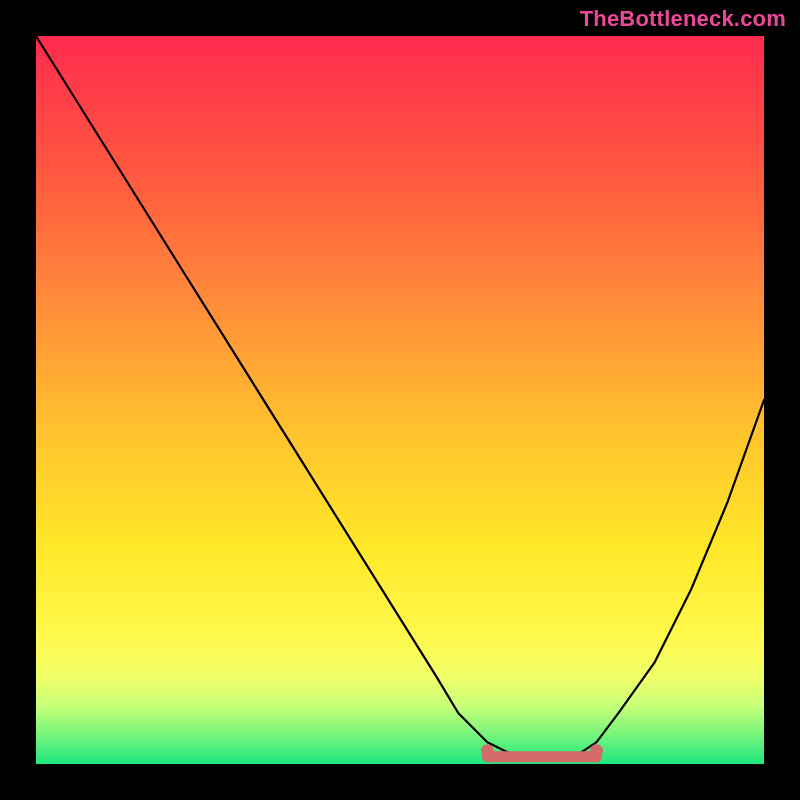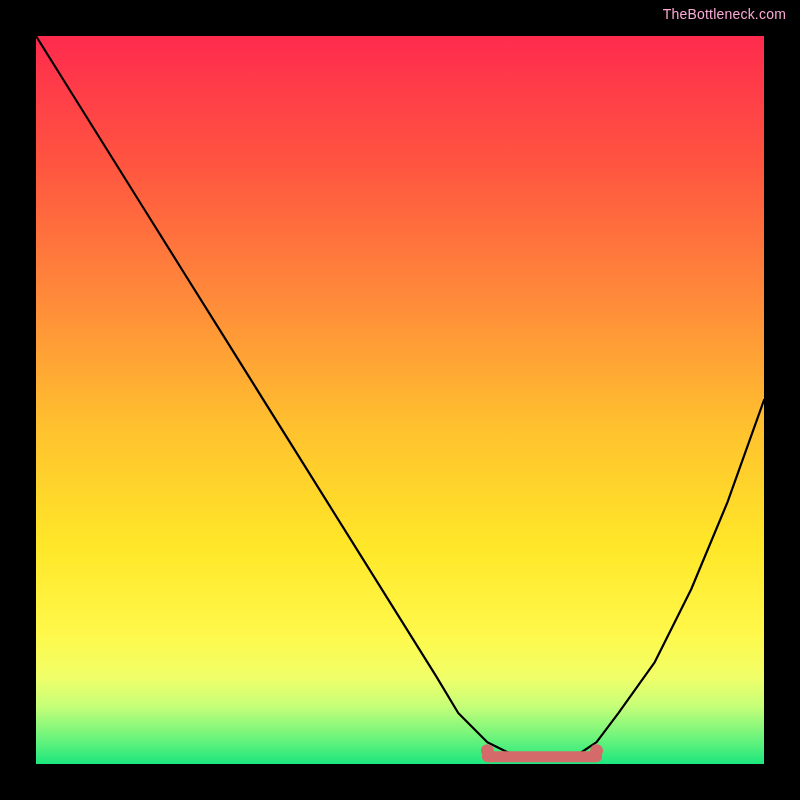--- a/index.html
+++ b/index.html
@@ -42,24 +42,24 @@
     left: 0;
     top: 0;
     width: 728px;
     height: 728px;
     display: block;
   }
   .watermark {
     position: absolute;
     top: 6px;
     right: 14px;
-    color: #f9a8d4;
-    font-size: 14px;
+    color: #ec4899;
+    font-size: 22px;
     letter-spacing: 0.2px;
-    font-weight: 400;
+    font-weight: 700;
     user-select: none;
   }
 </style>
 </head>
 <body>
 
 <div class="frame">
   <div class="watermark">TheBottleneck.com</div>
 
   <div class="plot-area">

